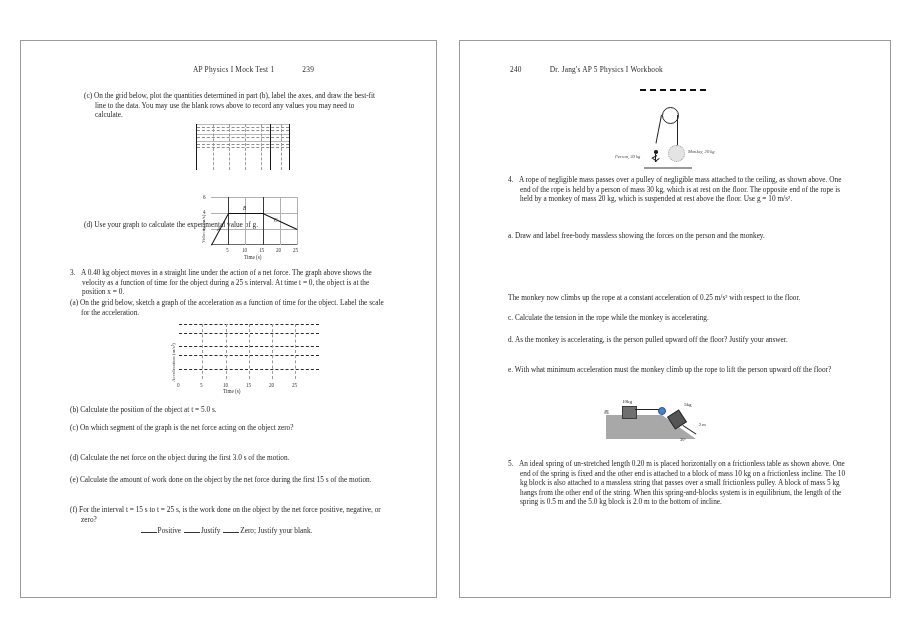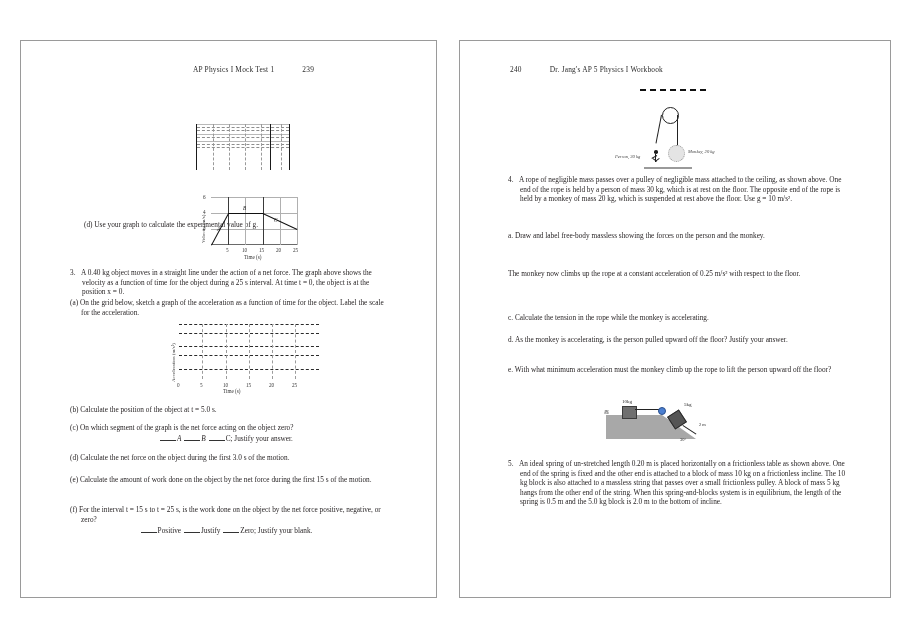--- a/index.html
+++ b/index.html
@@ -86,20 +86,21 @@
 <div class="spread">
 
   <div class="page left">
     <div class="inner">
 
       <div class="hdr" style="left:172px;top:24px;">
         <span>AP Physics I Mock Test 1</span>
         <span class="pg" style="margin-left:26px;">239</span>
       </div>
 
+      <p class="txt hang" style="left:63px;top:50px;width:288px;">(c) On the grid below, plot the quantities determined in part (b), label the axes, and draw the best-fit line to the data. You may use the blank rows above to record any values you may need to calculate.</p>
 
       <div class="grid-c" style="left:175px;top:83px;width:94px;height:46px;">
         <div class="hline solid" style="top:0;"></div>
         <div class="hline" style="top:3px;"></div>
         <div class="hline" style="top:6px;"></div>
         <div class="hline solid" style="top:9.5px;"></div>
         <div class="hline" style="top:13px;"></div>
         <div class="hline solid" style="top:16.5px;"></div>
         <div class="hline" style="top:19.5px;"></div>
         <div class="hline" style="top:22.5px;"></div>
@@ -176,25 +177,20 @@
         <div class="tick" style="left:74px;top:58px;">10</div>
         <div class="tick" style="left:97px;top:58px;">15</div>
         <div class="tick" style="left:120px;top:58px;">20</div>
         <div class="tick" style="left:143px;top:58px;">25</div>
         <div class="xlab" style="left:74px;top:64px;">Time (s)</div>
       </div>
 
       <p class="txt" style="left:49px;top:364px;width:312px;">(b) Calculate the position of the object at t = 5.0 s.</p>
 
       <p class="txt" style="left:49px;top:382px;width:312px;">(c) On which segment of the graph is the net force acting on the object zero?</p>
-      <p class="txt" style="left:49px;top:392px;width:312px;text-align:center;">
-        <span class="ul"></span><span class="ital">A</span>
-        <span class="ul"></span><span class="ital">B</span>
-        <span class="ul"></span><span>C; Justify your answer.</span>
-      </p>
 
       <p class="txt" style="left:49px;top:412px;width:312px;">(d) Calculate the net force on the object during the first 3.0 s of the motion.</p>
 
       <p class="txt hang" style="left:49px;top:434px;width:312px;">(e) Calculate the amount of work done on the object by the net force during the first 15 s of the motion.</p>
 
       <p class="txt hang" style="left:49px;top:464px;width:312px;">(f) For the interval t = 15 s to t = 25 s, is the work done on the object by the net force positive, negative, or zero?</p>
       <p class="txt" style="left:49px;top:484px;width:312px;text-align:center;">
         <span class="ul"></span><span>Positive</span>
         <span class="ul"></span><span>Justify</span>
         <span class="ul"></span><span>Zero; Justify your blank.</span>
@@ -231,21 +227,21 @@
       </div>
 
       <p class="txt hang2" style="left:48px;top:134px;width:330px;">
         <span>4.</span>
         &nbsp;&nbsp;<span>A rope of negligible mass passes over a pulley of negligible mass attached to the ceiling, as shown above. One end of the rope is held by a person of mass 30 kg, which is at rest on the floor. The opposite end of the rope is held by a monkey of mass 20 kg, which is suspended at rest above the floor. Use g = 10 m/s².</span>
       </p>
 
       <p class="txt hang" style="left:48px;top:190px;width:330px;">a. Draw and label free-body massless showing the forces on the person and the monkey.</p>
 
 
-      <p class="txt" style="left:48px;top:228px;width:330px;">The monkey now climbs up the rope at a constant acceleration of 0.25 m/s² with respect to the floor.</p>
+      <p class="txt" style="left:48px;top:252px;width:330px;">The monkey now climbs up the rope at a constant acceleration of 0.25 m/s² with respect to the floor.</p>
 
       <p class="txt" style="left:48px;top:272px;width:330px;">c. Calculate the tension in the rope while the monkey is accelerating.</p>
 
       <p class="txt hang" style="left:48px;top:294px;width:330px;">d. As the monkey is accelerating, is the person pulled upward off the floor? Justify your answer.</p>
 
       <p class="txt hang" style="left:48px;top:324px;width:330px;">e. With what minimum acceleration must the monkey climb up the rope to lift the person upward off the floor?</p>
 
       <div class="idiag" style="left:138px;top:358px;width:120px;height:46px;">
         <div class="tableblk" style="left:8px;top:16px;width:56px;height:24px;"></div>
 

